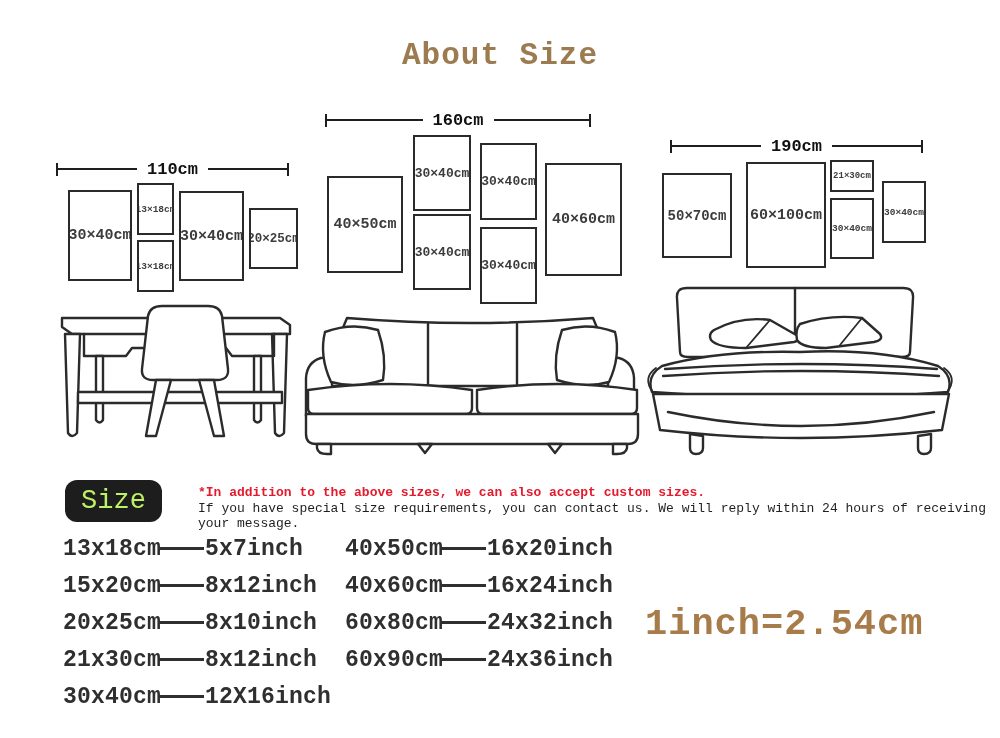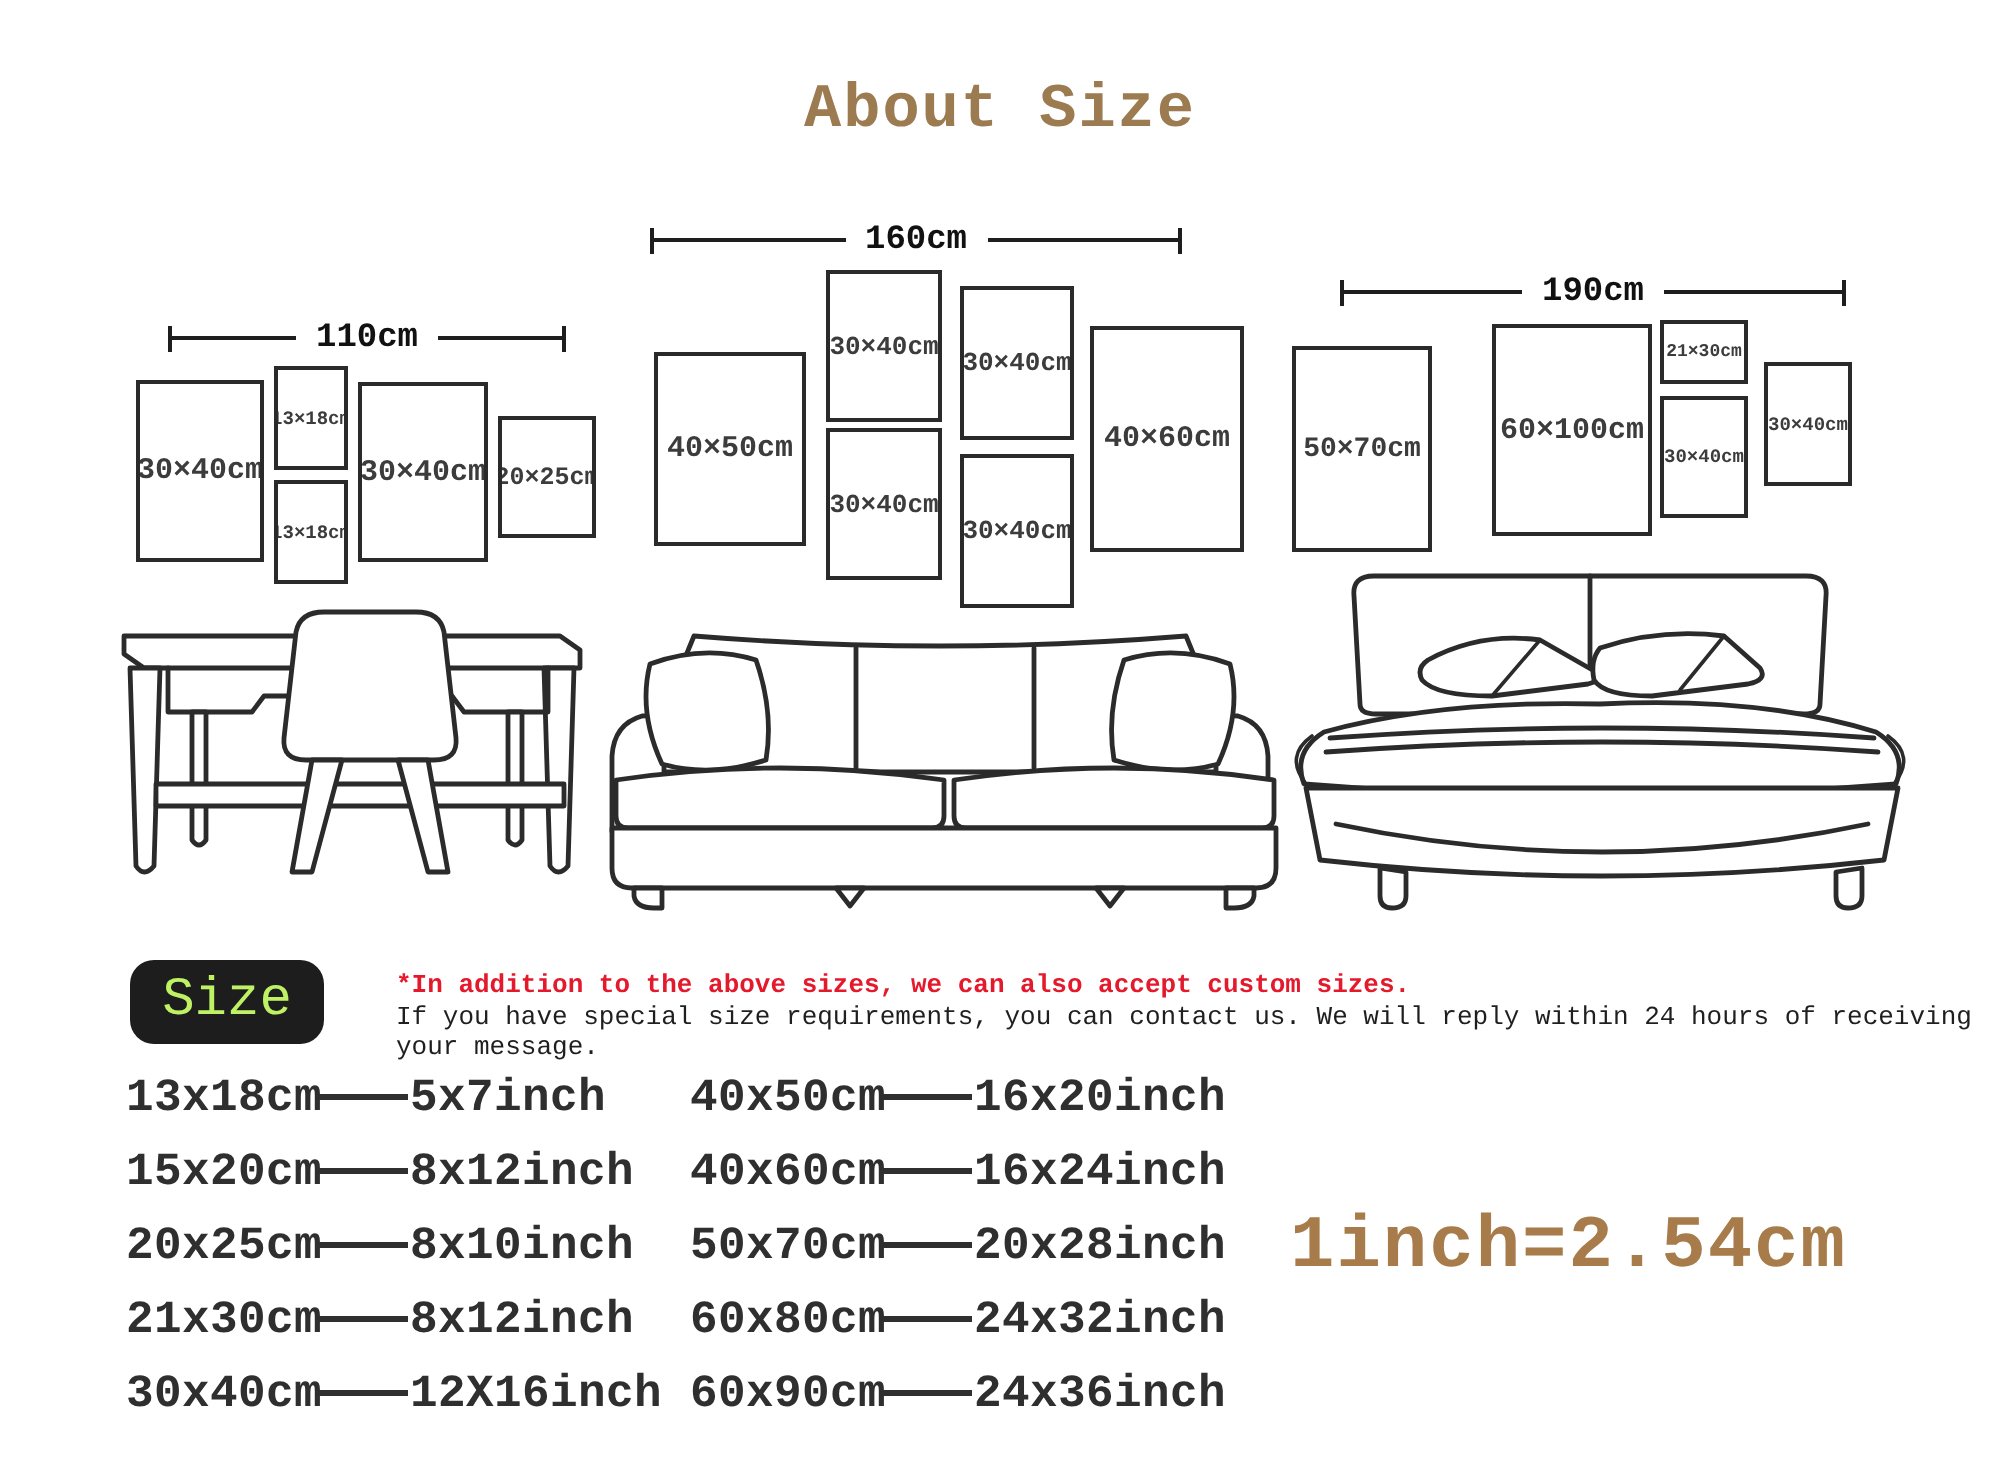--- a/index.html
+++ b/index.html
@@ -34,21 +34,21 @@
   .formula{position:absolute;left:645px;top:603px;font-size:37px;font-weight:600;
            letter-spacing:1px;color:#a87c4a;}
 </style>
 </head>
 <body>
 
 <div class="stage">
 
   <h1 class="page-title">About Size</h1>
 
-  <div class="measure" style="left:84px;top:160px;width:199px">
+  <div class="measure" style="left:56px;top:160px;width:233px">
     <span class="tick"></span>
     <span class="seg"></span>
     <span class="lbl">110cm</span>
     <span class="seg"></span>
     <span class="tick"></span>
   </div>
   <div class="frame" style="left:68px;top:190px;width:64px;height:91px;font-size:15px">30×40cm</div>
   <div class="frame" style="left:137px;top:183px;width:37px;height:52px;font-size:9.5px">13×18cm</div>
   <div class="frame" style="left:137px;top:240px;width:37px;height:52px;font-size:9.5px">13×18cm</div>
   <div class="frame" style="left:179px;top:191px;width:65px;height:90px;font-size:15px">30×40cm</div>
@@ -68,21 +68,21 @@
   <div class="frame" style="left:480px;top:227px;width:57px;height:77px;font-size:13px">30×40cm</div>
   <div class="frame" style="left:545px;top:163px;width:77px;height:113px;font-size:15px">40×60cm</div>
 
   <div class="measure" style="left:670px;top:137px;width:253px">
     <span class="tick"></span>
     <span class="seg"></span>
     <span class="lbl">190cm</span>
     <span class="seg"></span>
     <span class="tick"></span>
   </div>
-  <div class="frame" style="left:646px;top:173px;width:70px;height:103px;font-size:14px">50×70cm</div>
+  <div class="frame" style="left:662px;top:173px;width:70px;height:85px;font-size:14px">50×70cm</div>
   <div class="frame" style="left:746px;top:162px;width:80px;height:106px;font-size:15px">60×100cm</div>
   <div class="frame" style="left:830px;top:160px;width:44px;height:32px;font-size:9px">21×30cm</div>
   <div class="frame" style="left:830px;top:198px;width:44px;height:61px;font-size:9.5px">30×40cm</div>
   <div class="frame" style="left:882px;top:181px;width:44px;height:62px;font-size:9.5px">30×40cm</div>
 
   <svg class="furniture" width="920" height="200" viewBox="0 0 920 200">
     <g fill="#ffffff" stroke="#2b2b2b" stroke-width="2.4" stroke-linejoin="round" stroke-linecap="round">
 
       <g>
         <path d="M22,46 H240 L250,53 V62 H32 L22,55 Z"></path>
@@ -174,25 +174,20 @@
       <span class="cm">40x50cm</span>
         <span class="dash"></span>
         <span class="inch">16x20inch</span>
     </div>
     <div class="conv-row">
       <span class="cm">40x60cm</span>
         <span class="dash"></span>
         <span class="inch">16x24inch</span>
     </div>
     <div class="conv-row">
-      <span class="cm">50x70cm</span>
-        <span class="dash"></span>
-        <span class="inch">20x28inch</span>
-    </div>
-    <div class="conv-row">
       <span class="cm">60x80cm</span>
         <span class="dash"></span>
         <span class="inch">24x32inch</span>
     </div>
     <div class="conv-row">
       <span class="cm">60x90cm</span>
         <span class="dash"></span>
         <span class="inch">24x36inch</span>
     </div>
   </div>

